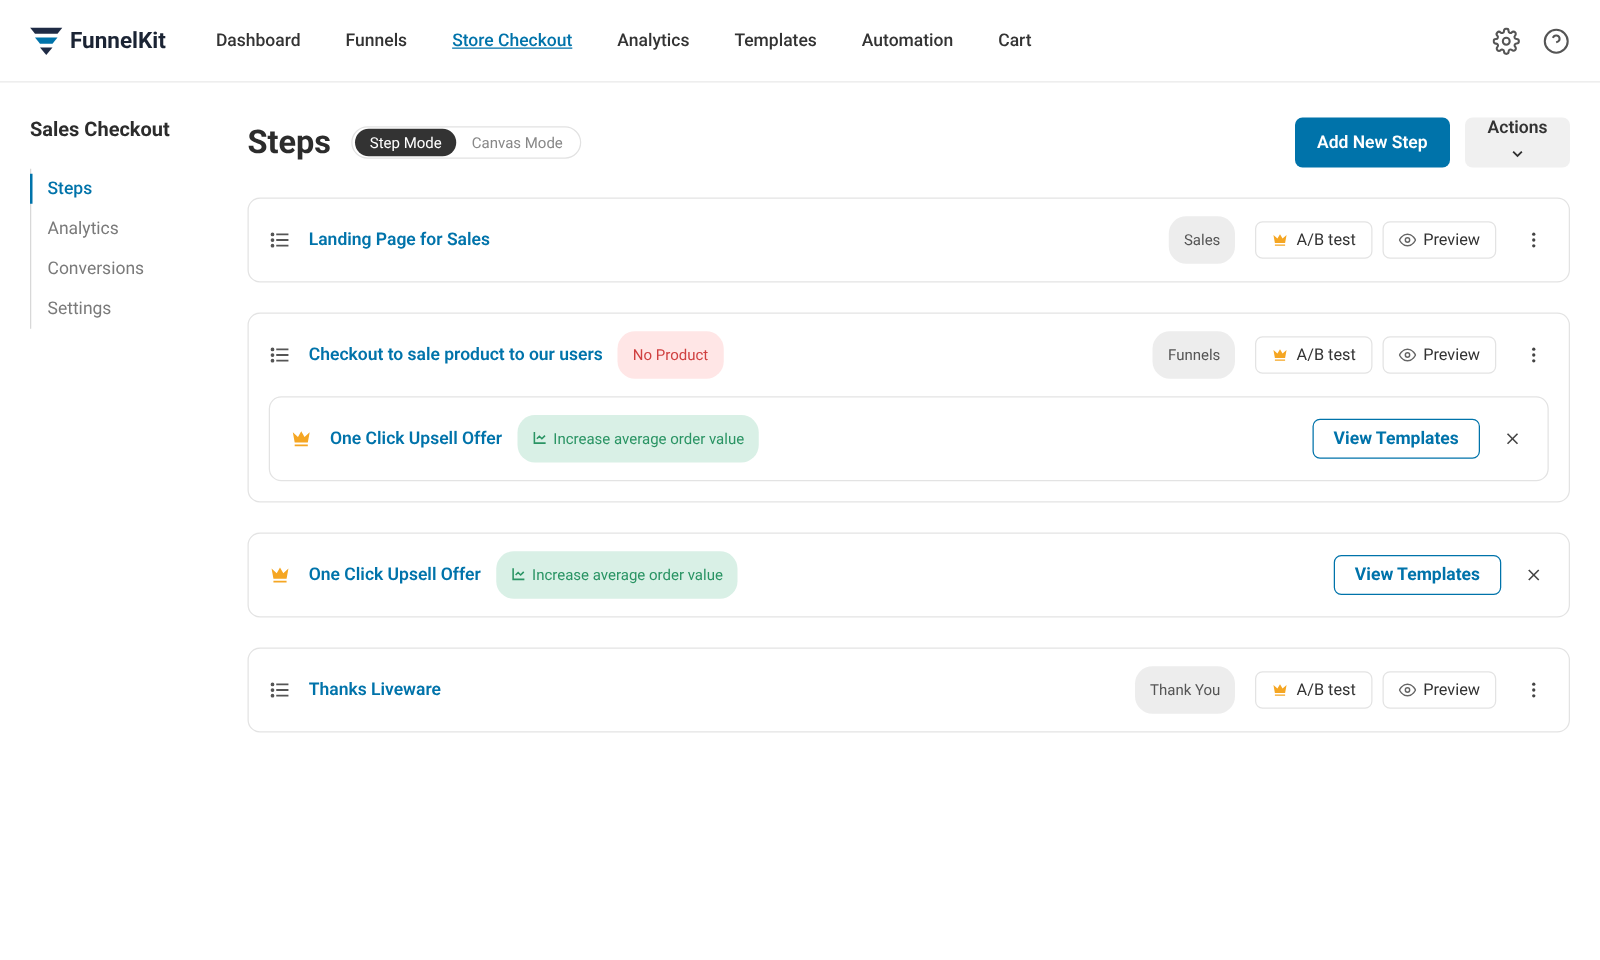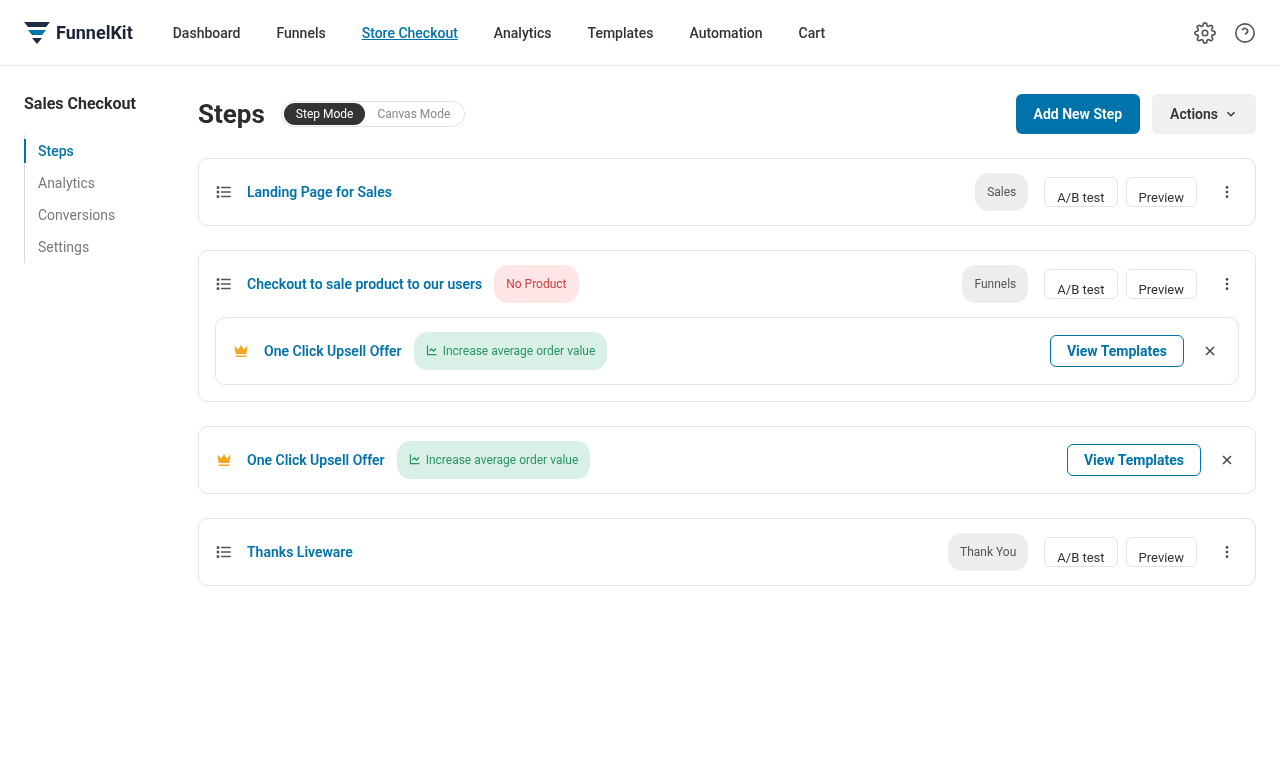--- a/index.html
+++ b/index.html
@@ -181,20 +181,21 @@
     }
     
     .btn-primary {
       background: #0073aa;
       color: #fff;
     }
     
     .btn-secondary {
       background: #f0f0f0;
       color: #333;
+      flex-direction: column;
     }
     
     
     .step-card {
       border: 1px solid #e3e3e3;
       border-radius: 10px;
       background: #fff;
       margin-bottom: 24px;
     }
     
@@ -269,21 +270,20 @@
       border-radius: 6px;
       padding: 6px 12px;
       background: #fff;
       display: flex;
       align-items: center;
       gap: 6px;
       font-size: 13px;
       color: #333;
       cursor: pointer;
       height: 30px;
-      flex-direction: column;
     }
     
     .pill-btn .crown-small {
       color: #f5a623;
     }
     
     .pill-btn svg.eye {
       color: #666;
     }
     

